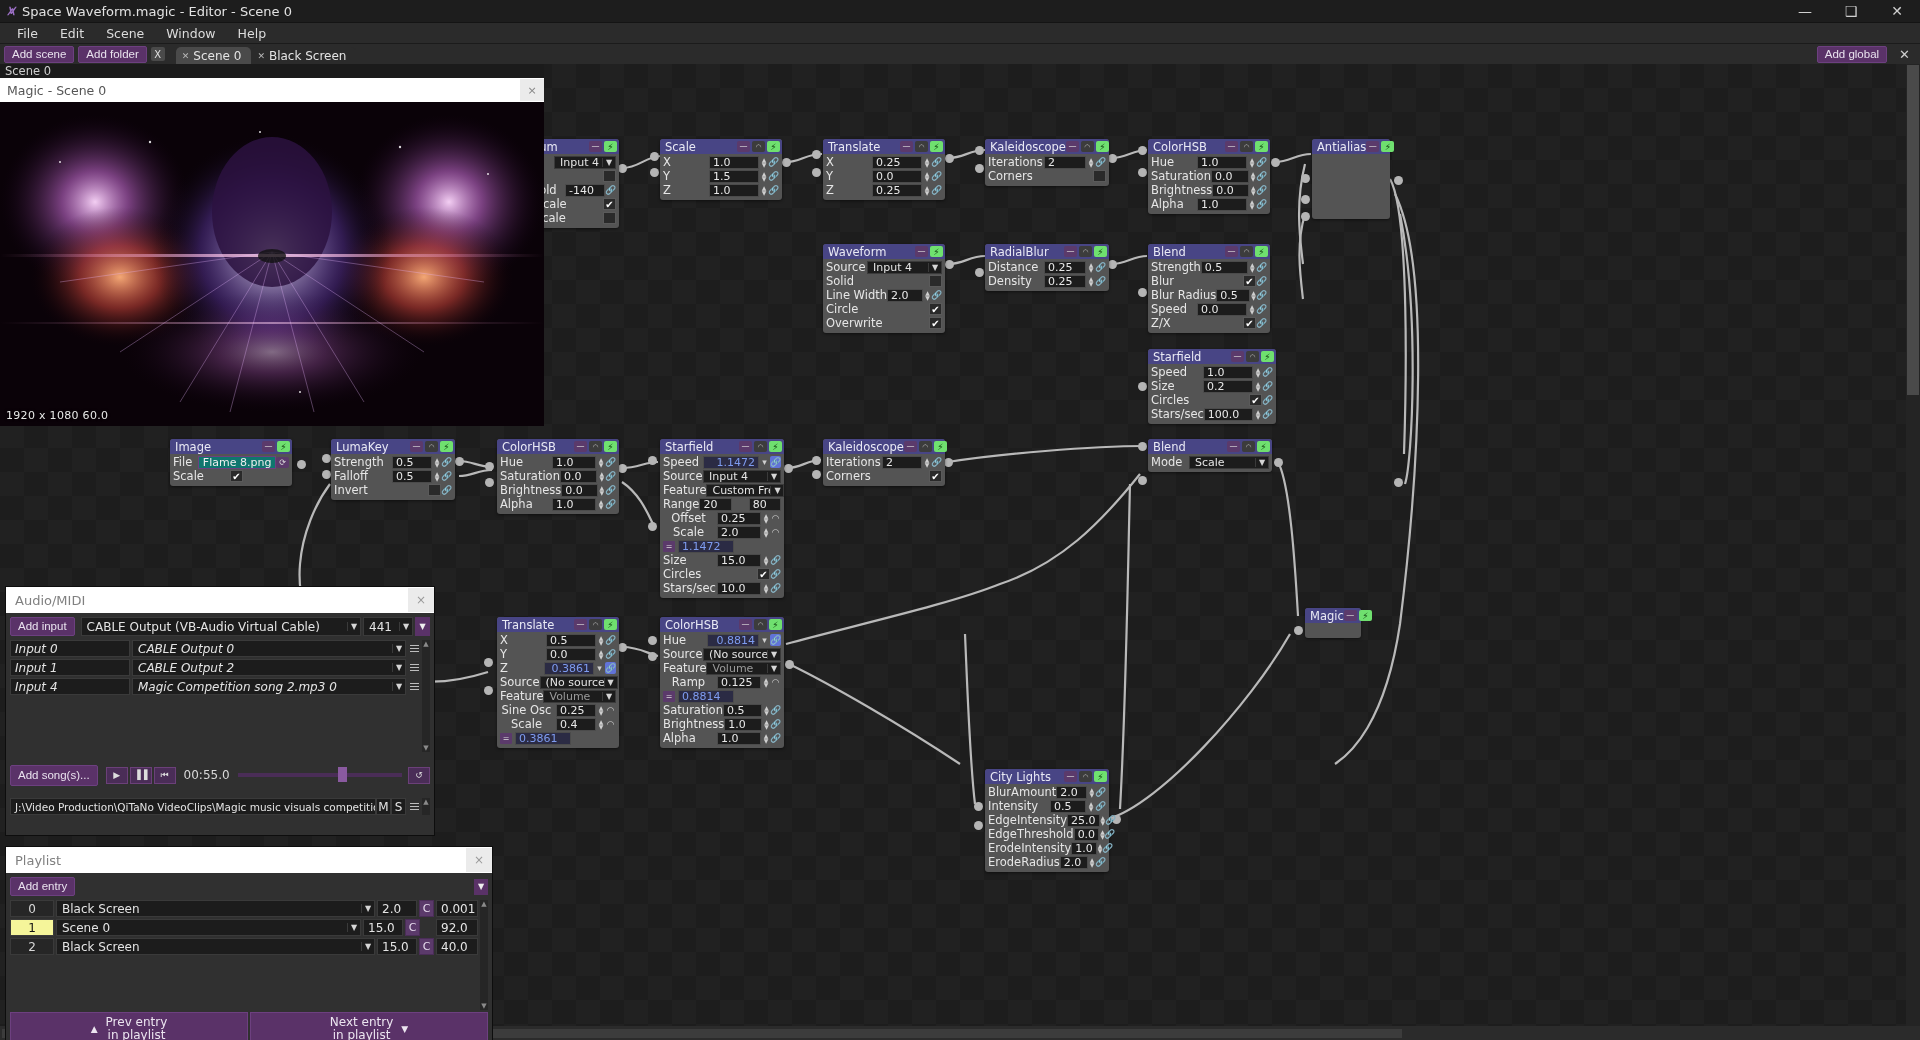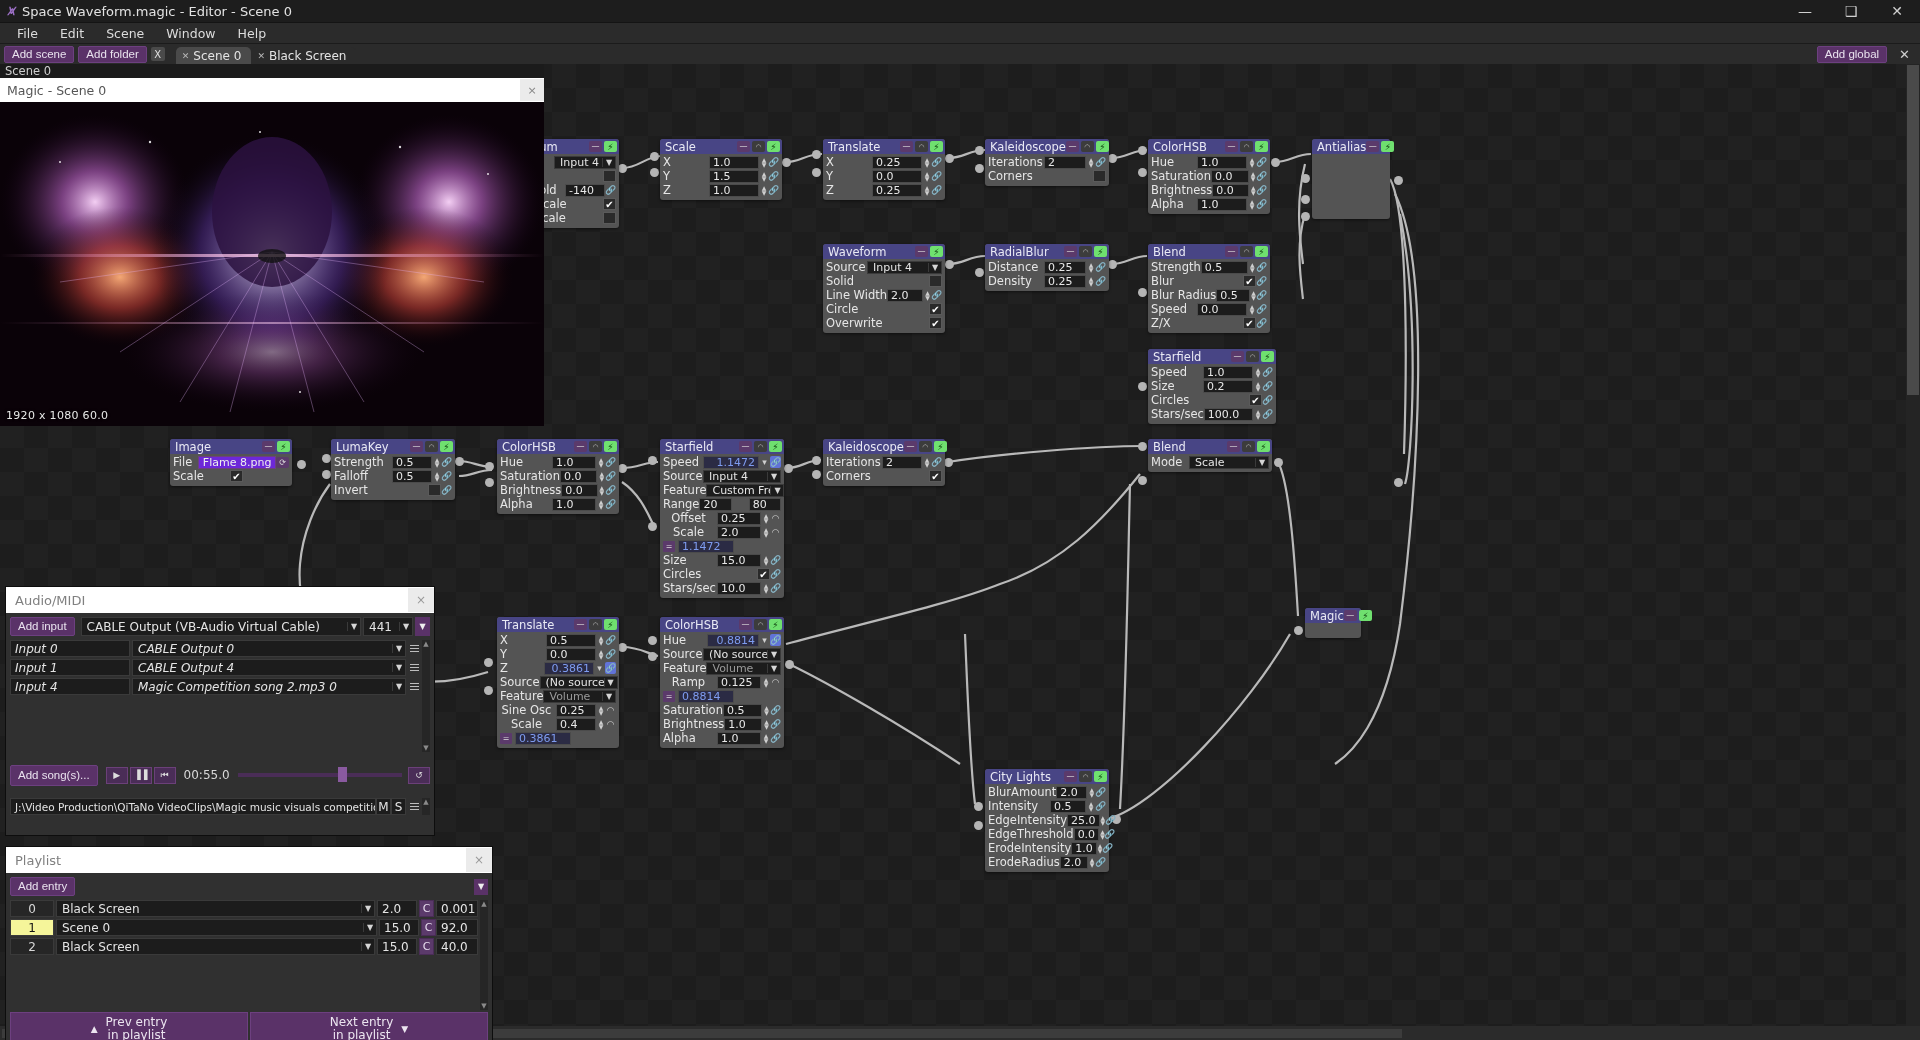--- a/index.html
+++ b/index.html
@@ -616,21 +616,21 @@
         <div class="node-hd">
           <span>Image</span>
           <div class="btns">
             <div class="nb min">—</div>
             <div class="nb on">⚡</div>
           </div>
         </div>
         <div class="node-body">
           <div class="nr">
             <span class="nlbl">File</span>
-            <div style="background: #6d28d9; border: 1px solid rgb(109, 64, 128); color: rgb(238, 238, 238); font-size: 11px; height: 13px; display: flex; align-items: center; justify-content: center; flex: 1 1 0%; margin-left: 6px;">Flame 8.png</div>
+            <div style="background: #0f766e; border: 1px solid rgb(109, 64, 128); color: rgb(238, 238, 238); font-size: 11px; height: 13px; display: flex; align-items: center; justify-content: center; flex: 1 1 0%; margin-left: 6px;">Flame 8.png</div>
             <div class="nb min">⟳</div>
           </div>
           <div class="nr">
             <span class="nlbl">Scale</span>
             <div class="chk" style="margin-left: 26px; margin-right: auto;">✔</div>
           </div>
         </div>
       </div>
       <div class="node" style="left: 331px; top: 375px; width: 124px;">
         <div class="node-hd">
@@ -1155,21 +1155,21 @@
             </div>
             <div class="ham" style="margin-left:3px;">
                 <i></i>
                 <i></i>
                 <i></i>
               </div>
           </div>
           <div class="io-row">
             <div class="fld" style="width:120px;height:17px;">Input 1</div>
             <div class="drop" style="flex:1;height:17px;margin-left:2px;">
-              <span class="txt">CABLE Output 4</span>
+              <span class="txt">CABLE Output 2</span>
               <span class="arw">▼</span>
             </div>
             <div class="ham" style="margin-left:3px;">
                 <i></i>
                 <i></i>
                 <i></i>
               </div>
           </div>
           <div class="io-row">
             <div class="fld" style="width:120px;height:17px;">Input 4</div>
@@ -1240,21 +1240,21 @@
             <div class="fld" style="width:42px;height:17px;margin-left:2px;">0.001</div>
           </div>
           <div class="pl-row">
             <div class="pl-idx sel">1</div>
             <div class="drop" style="flex:1;height:17px;margin-left:2px;">
               <span class="txt">Scene 0</span>
               <span class="arw">▼</span>
             </div>
             <div class="fld" style="width:40px;height:17px;margin-left:2px;">15.0</div>
             <div class="cbadge" style="margin-left:2px;">C</div>
-            <div class="fld" style="width:42px;height:17px;margin-left:0;">92.0</div>
+            <div class="fld" style="width:42px;height:17px;margin-left:16px;">92.0</div>
           </div>
           <div class="pl-row">
             <div class="pl-idx">2</div>
             <div class="drop" style="flex:1;height:17px;margin-left:2px;">
               <span class="txt">Black Screen</span>
               <span class="arw">▼</span>
             </div>
             <div class="fld" style="width:40px;height:17px;margin-left:2px;">15.0</div>
             <div class="cbadge" style="margin-left:2px;">C</div>
             <div class="fld" style="width:42px;height:17px;margin-left:2px;">40.0</div>

